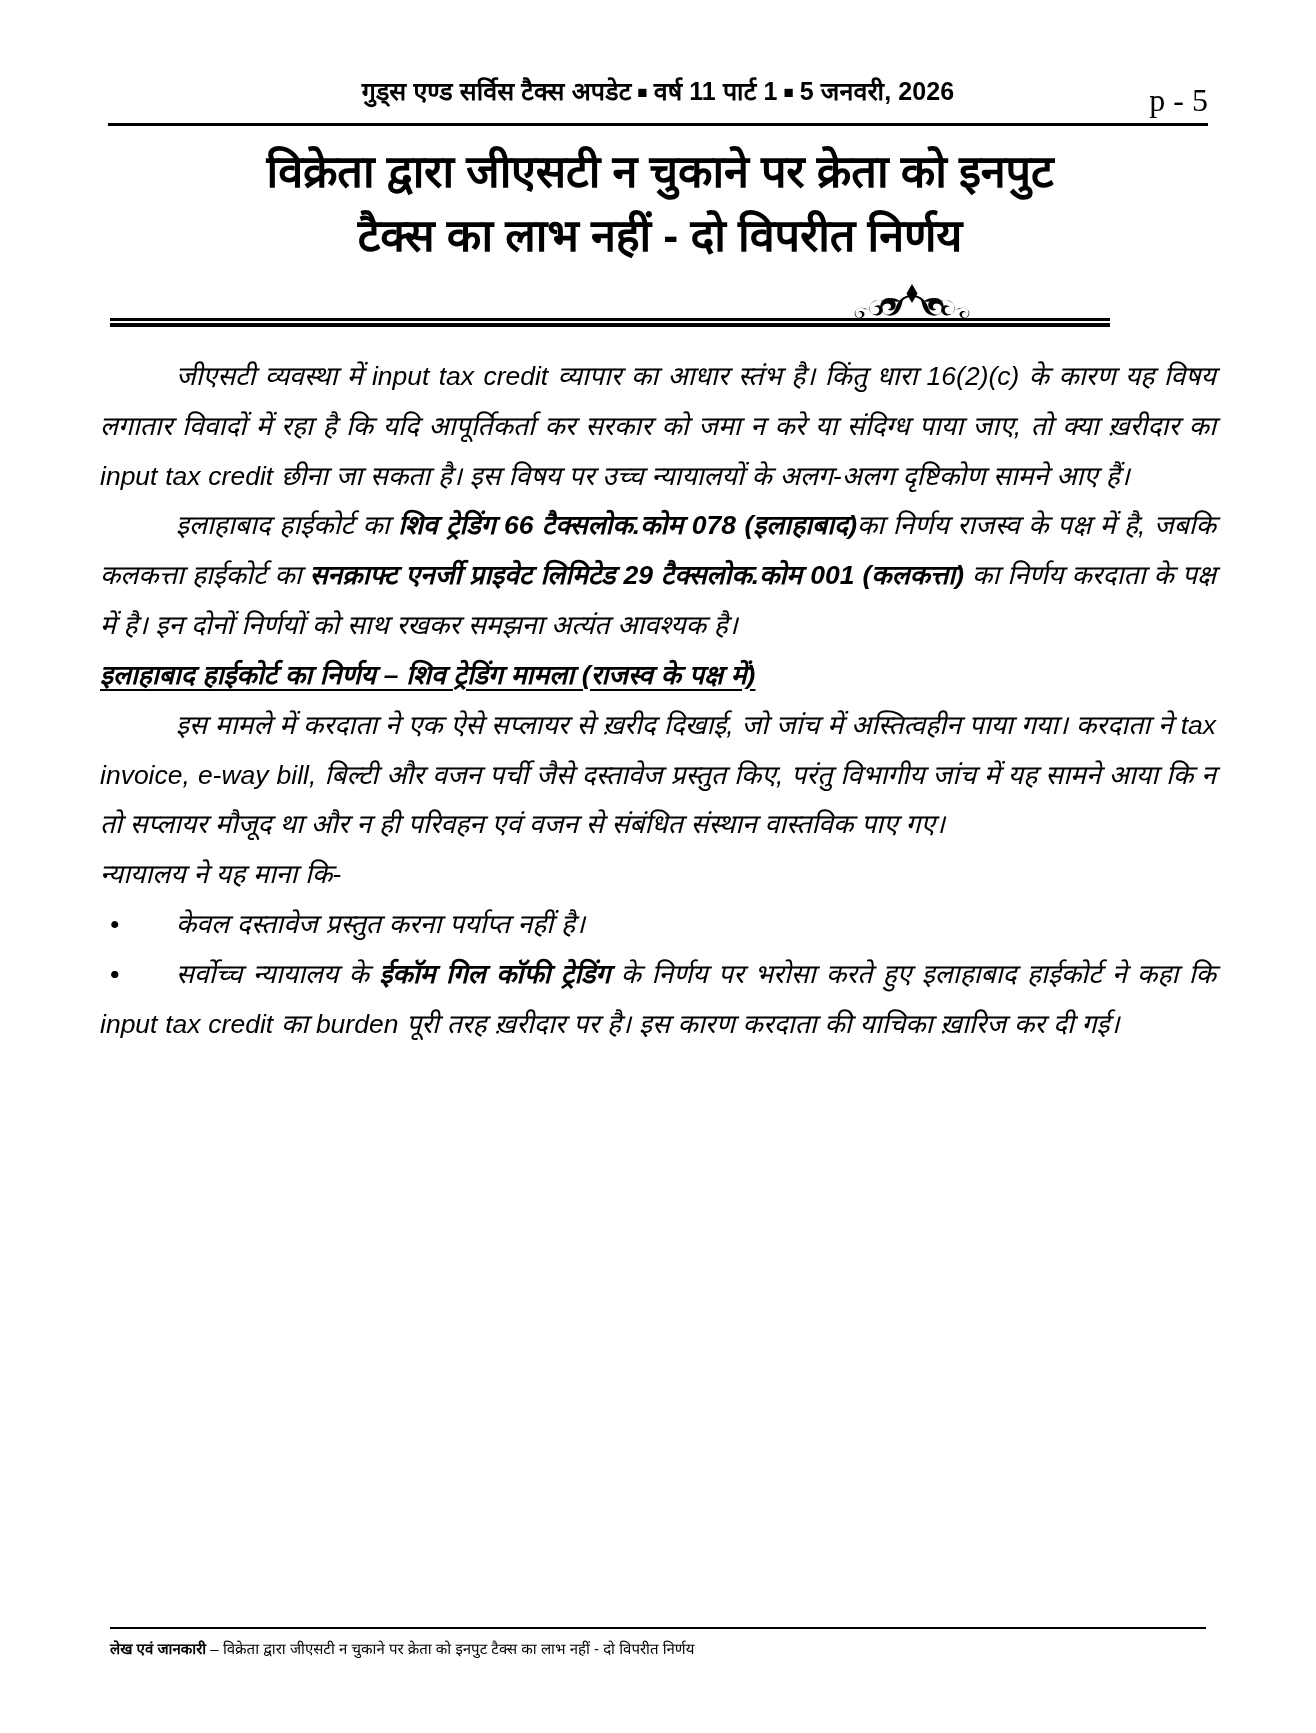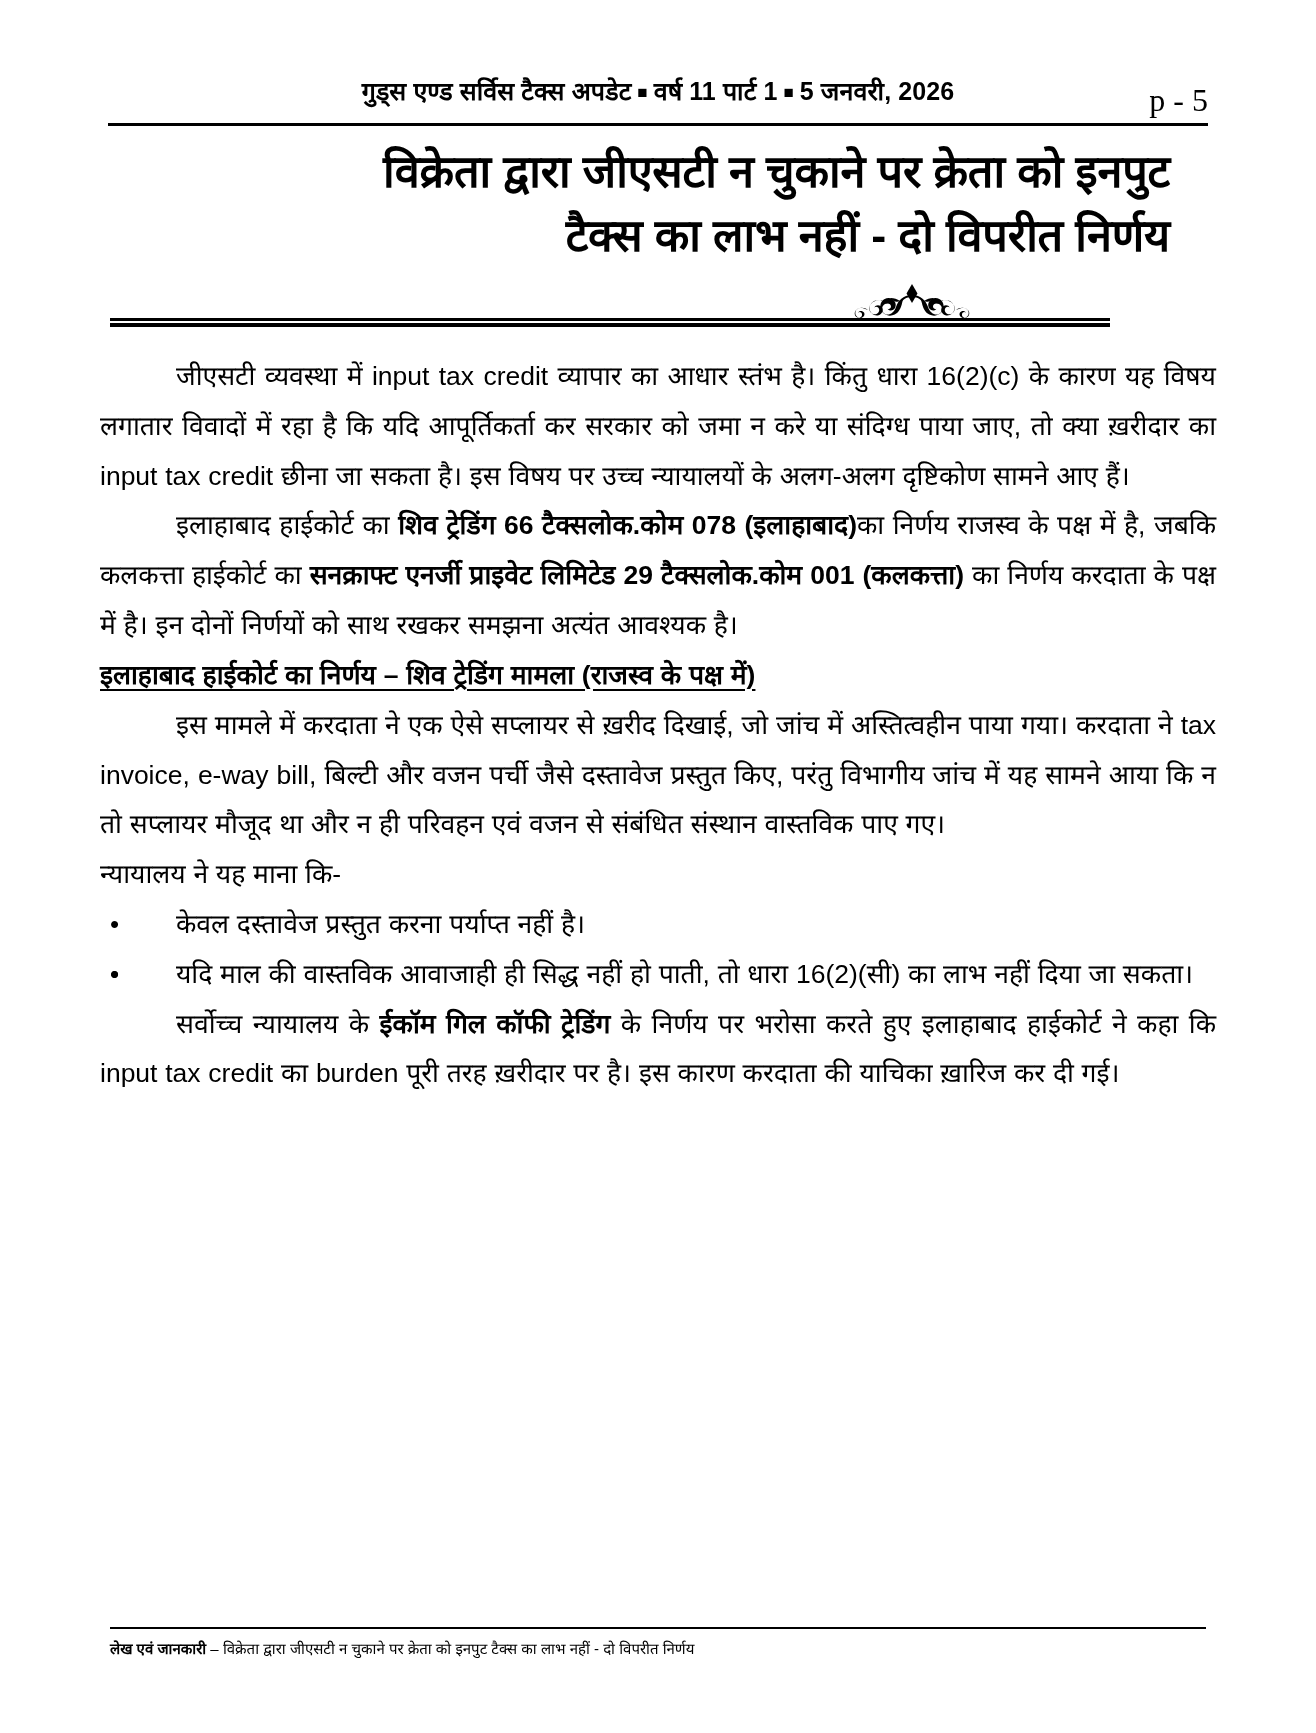--- a/index.html
+++ b/index.html
@@ -67,21 +67,21 @@
     height: 0;
     border-top: 3px solid #000;
   }
 
   
   .title {
     position: absolute;
     left: 150px;
     top: 140px;
     width: 1020px;
-    text-align: right;
+    text-align: center;
     font-size: 45px;
     font-weight: 700;
     line-height: 1.42;
     letter-spacing: -0.2px;
   }
 
   
   .ornament {
     position: absolute;
     left: 0;
@@ -107,20 +107,21 @@
   .body {
     position: absolute;
     left: 100px;
     top: 352px;
     width: 1116px;
     font-size: 26.5px;
     line-height: 1.88;
     text-align: justify;
     text-justify: inter-word;
     word-spacing: 0.4px;
+    font-style: italic;
   }
   .body p {
     margin: 0 0 0 0;
     text-align: justify;
   }
   .para-indent { text-indent: 76px; }
   .para-flush  { text-indent: 0; }
 
   .b { font-weight: 700; }
 
@@ -216,21 +217,21 @@
 
     <p class="section-head">इलाहाबाद हाईकोर्ट का निर्णय – शिव ट्रेडिंग मामला (राजस्व के पक्ष में)</p>
 
     <p class="para-indent">इस मामले में करदाता ने एक ऐसे सप्लायर से ख़रीद दिखाई, जो जांच में अस्तित्वहीन पाया गया। करदाता ने tax invoice, e-way bill, बिल्टी और वजन पर्ची जैसे दस्तावेज प्रस्तुत किए, परंतु विभागीय जांच में यह सामने आया कि न तो सप्लायर मौजूद था और न ही परिवहन एवं वजन से संबंधित संस्थान वास्तविक पाए गए।</p>
 
     <p class="para-flush">न्यायालय ने यह माना कि-</p>
 
     <ul class="bullets">
       <li><span class="dot">•</span><span>केवल दस्तावेज प्रस्तुत करना पर्याप्त नहीं है।</span></li>
       <li><span class="dot">•</span></li>
-      <li><span class="dot">•</span><span>यदि माल की वास्तविक आवाजाही ही सिद्ध नहीं हो पाती, तो धारा 16(2)(सी) का लाभ नहीं दिया जा सकता।</span></li>
+      <li><span class="dot">•</span></li>
     </ul>
 
     <p class="para-indent"><span>सर्वोच्च न्यायालय के </span><span class="b">ईकॉम गिल कॉफी ट्रेडिंग</span><span> के निर्णय पर भरोसा करते हुए इलाहाबाद हाईकोर्ट ने कहा कि input tax credit का burden पूरी तरह ख़रीदार पर है। इस कारण करदाता की याचिका ख़ारिज कर दी गई।</span></p>
 
   </div>
 
   <div class="rule-foot"></div>
   <div class="footer">
     <span class="lead">लेख एवं जानकारी</span><span> – </span><span>विक्रेता द्वारा जीएसटी न चुकाने पर क्रेता को इनपुट टैक्स का लाभ नहीं - दो विपरीत निर्णय</span>
   </div>

